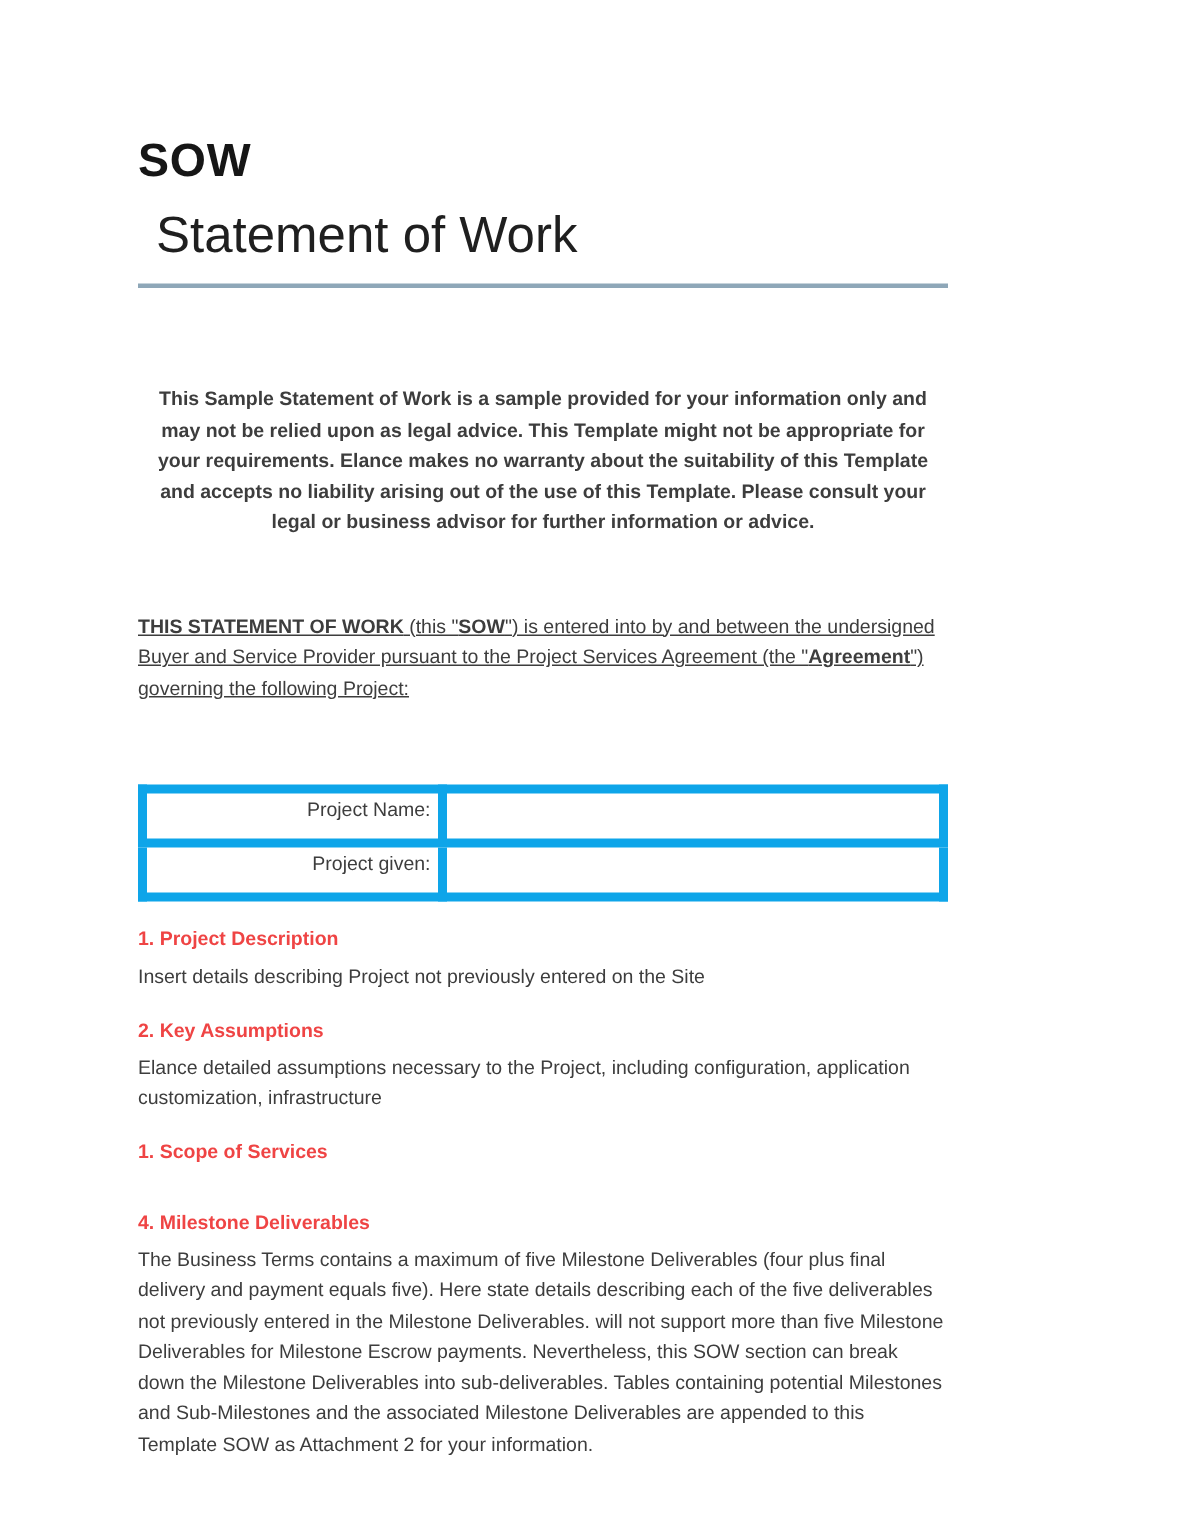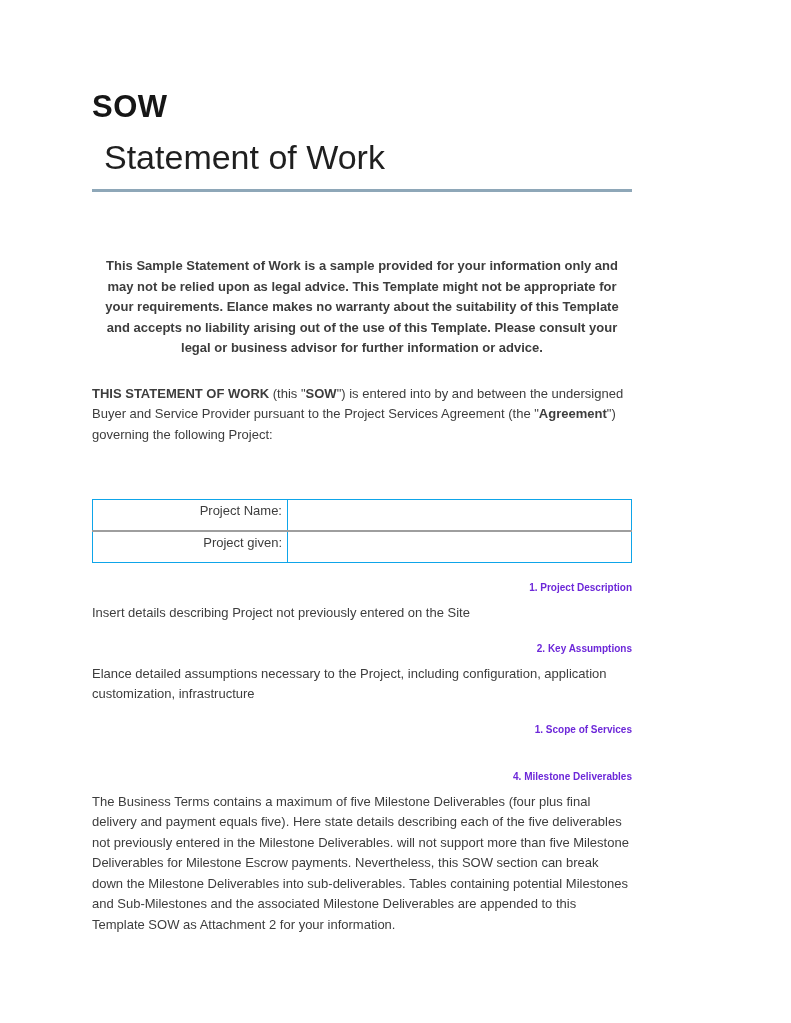--- a/index.html
+++ b/index.html
@@ -43,53 +43,53 @@
       font-size: 13px;
       line-height: 20.5px;
       color: #3d3d3d;
     }
     .disclaimer {
       margin-top: 64px;
       text-align: center;
       font-weight: bold;
     }
     .intro {
-      margin-top: 25px;
+      margin-top: 49px;
+      text-decoration: underline;
     }
     .b { font-weight: bold; }
     .project-table {
       width: 100%;
       border-collapse: collapse;
       margin-top: 54px;
       font-size: 13px;
       color: #3d3d3d;
     }
     .project-table td {
-      border: 1px solid #0ea5e9;
+      border: 6px solid #0ea5e9;
       vertical-align: top;
       height: 27px;
       padding: 3px 5px 0 5px;
     }
     .project-table tr.row-first td {
       border-bottom: 2px solid #9e9e9e;
     }
     .project-table td.label-cell {
       width: 184px;
       text-align: right;
     }
     .after-table {
       margin-top: 2px;
     }
     .section-heading {
       margin: 15px 0 0 0;
-      font-size: 10px;
+      font-size: 13px;
       line-height: 20px;
       font-weight: bold;
-      color: #6d28d9;
-      text-align: right;
+      color: #ef4444;
     }
     .section-heading.extra-gap {
       margin-top: 27px;
     }
     .section-body {
       margin-top: 5px;
     }
   </style>
 </head>
 <body>

